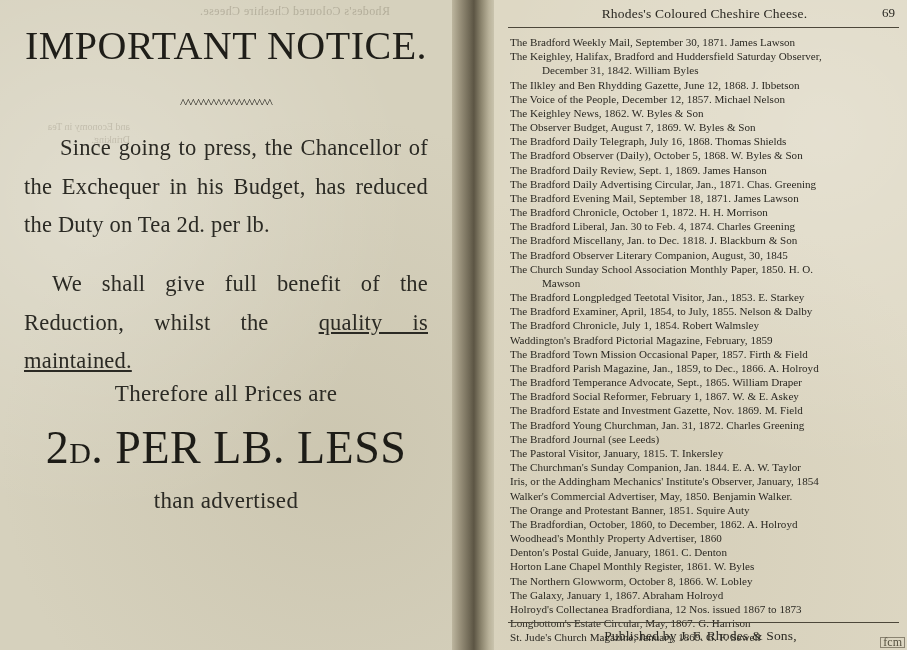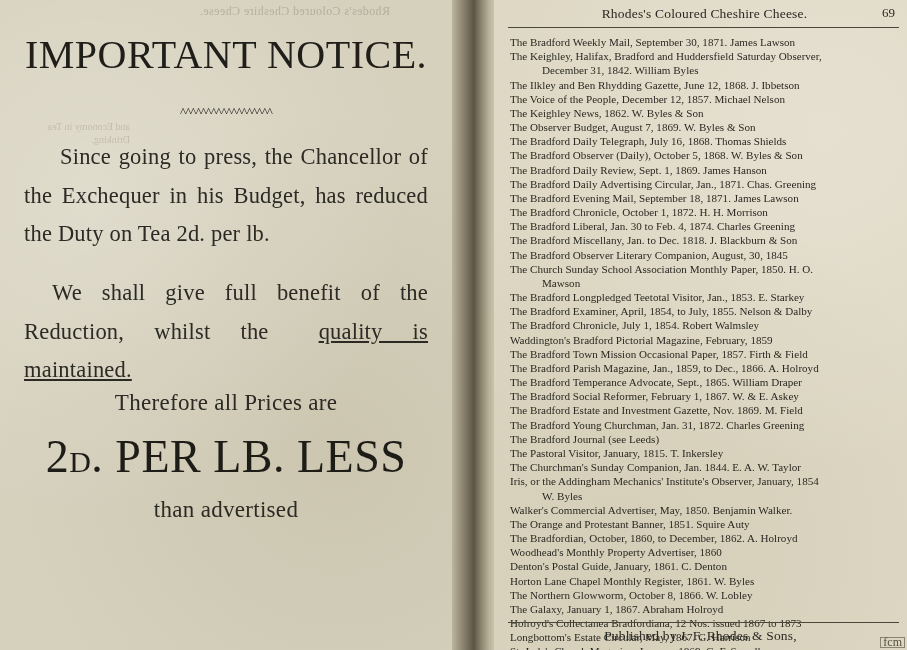--- a/index.html
+++ b/index.html
@@ -53,21 +53,21 @@
     font-size: 10px;
     line-height: 1.3;
     transform: scaleX(-1);
     overflow: hidden;
   }
   .notice {
     position: absolute;
     left: 0; top: 0;
     width: 452px;
     height: 650px;
-    padding: 9px 14px;
+    padding: 0 14px;
     box-sizing: border-box;
     color: #2b2a24;
   }
   .notice-title {
     margin-top: 22px;
     text-align: center;
     font-size: 40px;
     letter-spacing: 0.5px;
     font-family: "Liberation Serif", serif;
     font-weight: normal;
@@ -262,21 +262,21 @@
         <div class="entry"><span>Waddington's Bradford Pictorial Magazine, February, 1859</span></div>
         <div class="entry"><span>The Bradford Town Mission Occasional Paper, 1857.    Firth &amp; Field</span></div>
         <div class="entry"><span>The Bradford Parish Magazine, Jan., 1859, to Dec., 1866.   A. Holroyd</span></div>
         <div class="entry"><span>The Bradford Temperance Advocate, Sept., 1865.    William Draper</span></div>
         <div class="entry"><span>The Bradford Social Reformer, February 1, 1867.    W. &amp; E. Askey</span></div>
         <div class="entry"><span>The Bradford Estate and Investment Gazette, Nov. 1869.   M. Field</span></div>
         <div class="entry"><span>The Bradford Young Churchman, Jan. 31, 1872.    Charles Greening</span></div>
         <div class="entry"><span>The Bradford Journal (see Leeds)</span></div>
         <div class="entry"><span>The Pastoral Visitor, January, 1815.    T. Inkersley</span></div>
         <div class="entry"><span>The Churchman's Sunday Companion, Jan. 1844.    E. A. W. Taylor</span></div>
-        <div class="entry"><span>Iris, or the Addingham Mechanics' Institute's Observer, January, 1854</span><span class="cont">W. Byles</span></div>
+        <div class="entry"><span>Iris, or the Addingham Mechanics' Institute's Observer, January, 1854</span></div>
         <div class="entry"><span>Walker's Commercial Advertiser, May, 1850.   Benjamin Walker.</span></div>
         <div class="entry"><span>The Orange and Protestant Banner, 1851.   Squire Auty</span></div>
         <div class="entry"><span>The Bradfordian, October, 1860, to December, 1862.   A. Holroyd</span></div>
         <div class="entry"><span>Woodhead's Monthly Property Advertiser, 1860</span></div>
         <div class="entry"><span>Denton's Postal Guide, January, 1861.   C. Denton</span></div>
         <div class="entry"><span>Horton Lane Chapel Monthly Register, 1861.   W. Byles</span></div>
         <div class="entry"><span>The Northern Glowworm, October 8, 1866.   W. Lobley</span></div>
         <div class="entry"><span>The Galaxy, January 1, 1867.   Abraham Holroyd</span></div>
         <div class="entry"><span>Holroyd's Collectanea Bradfordiana, 12 Nos. issued 1867 to 1873</span></div>
         <div class="entry"><span>Longbottom's Estate Circular, May, 1867.   G. Harrison</span></div>

